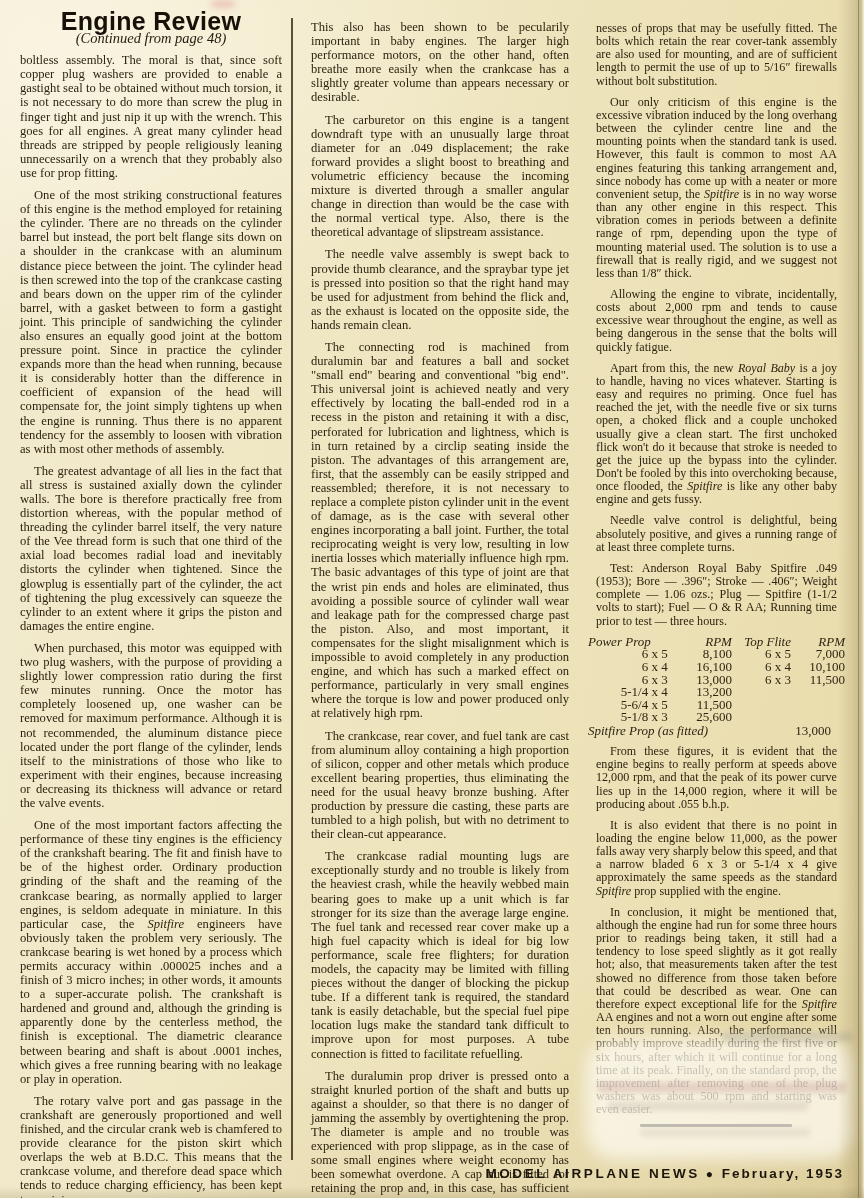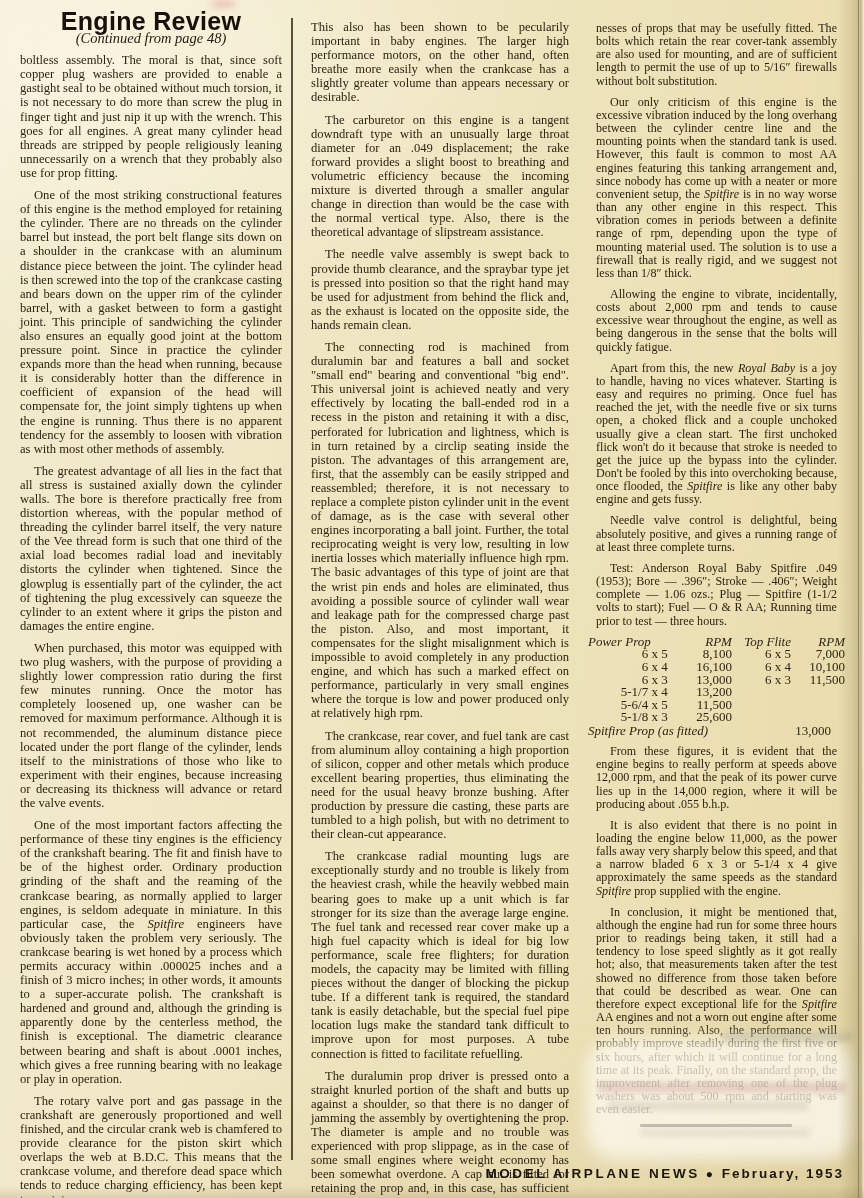--- a/index.html
+++ b/index.html
@@ -118,21 +118,21 @@
           <span>6 x 4</span>
           <span>10,100</span>
         </div>
         <div class="trow">
           <span>6 x 3</span>
           <span>13,000</span>
           <span>6 x 3</span>
           <span>11,500</span>
         </div>
         <div class="trow">
-          <span>5-1/7 x 4</span>
+          <span>5-1/4 x 4</span>
           <span>13,200</span>
           <span></span>
           <span></span>
         </div>
         <div class="trow">
           <span>5-6/4 x 5</span>
           <span>11,500</span>
           <span></span>
           <span></span>
         </div>

